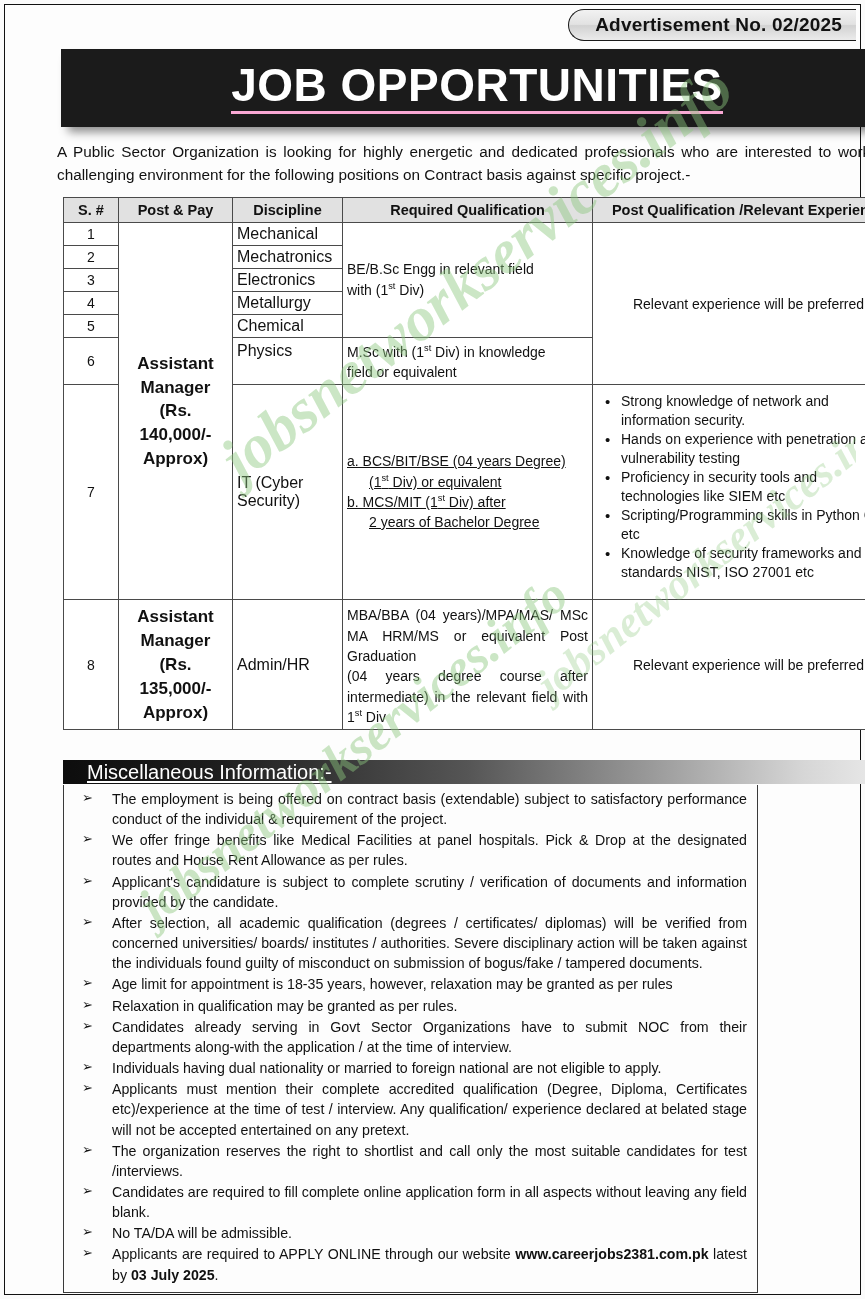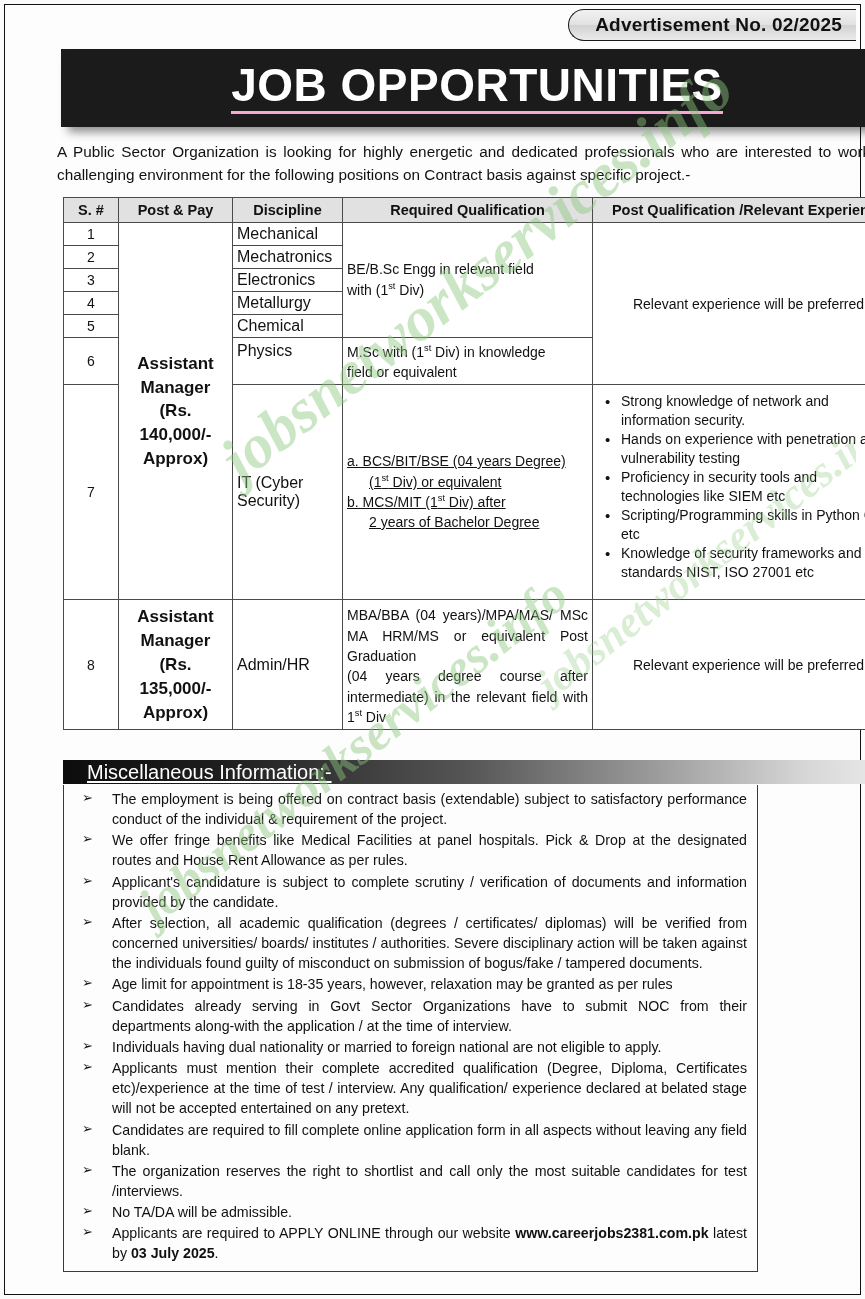--- a/index.html
+++ b/index.html
@@ -370,25 +370,26 @@
       <span class="lbl">Miscellaneous Information:-</span>
     </div>
 
     <div id="miscbox">
       <ul id="misclist">
         <li><span>The employment is being offered on contract basis (extendable) subject to satisfactory performance conduct of the individual &amp; requirement of the project.</span></li>
         <li><span>We offer fringe benefits like Medical Facilities at panel hospitals. Pick &amp; Drop at the designated routes and House Rent Allowance as per rules.</span></li>
         <li><span>Applicant's candidature is subject to complete scrutiny / verification of documents and information provided by the candidate.</span></li>
         <li><span>After selection, all academic qualification (degrees / certificates/ diplomas) will be verified from concerned universities/ boards/ institutes / authorities. Severe disciplinary action will be taken against the individuals found guilty of misconduct on submission of bogus/fake / tampered documents.</span></li>
         <li class="nojust"><span>Age limit for appointment is 18-35 years, however, relaxation may be granted as per rules</span></li>
+        <li class="nojust"><span>Relaxation in qualification may be granted as per rules.</span></li>
         <li><span>Candidates already serving in Govt Sector Organizations have to submit NOC from their departments along-with the application / at the time of interview.</span></li>
         <li class="nojust"><span>Individuals having dual nationality or married to foreign national are not eligible to apply.</span></li>
         <li><span>Applicants must mention their complete accredited qualification (Degree, Diploma, Certificates etc)/experience at the time of test / interview. Any qualification/ experience declared at belated stage will not be accepted entertained on any pretext.</span></li>
+        <li class="nojust"><span>The organization reserves the right to shortlist and call only the most suitable candidates for test /interviews.</span></li>
         <li class="nojust"><span>Candidates are required to fill complete online application form in all aspects without leaving any field blank.</span></li>
-        <li class="nojust"><span>The organization reserves the right to shortlist and call only the most suitable candidates for test /interviews.</span></li>
         <li class="nojust"><span>No TA/DA will be admissible.</span></li>
         <li class="nojust"><span>Applicants are required to APPLY ONLINE through our website </span><b>www.careerjobs2381.com.pk</b><span> latest by </span><b>03 July 2025</b><span>.</span></li>
       </ul>
     </div>
 
     <div id="watermark">
       <div class="wm-text wm1">jobsnetworkservices.info</div>
       <div class="wm-text wm2">jobsnetworkservices.info</div>
       <div class="wm-text wm3">jobsnetworkservices.info</div>
     </div>

